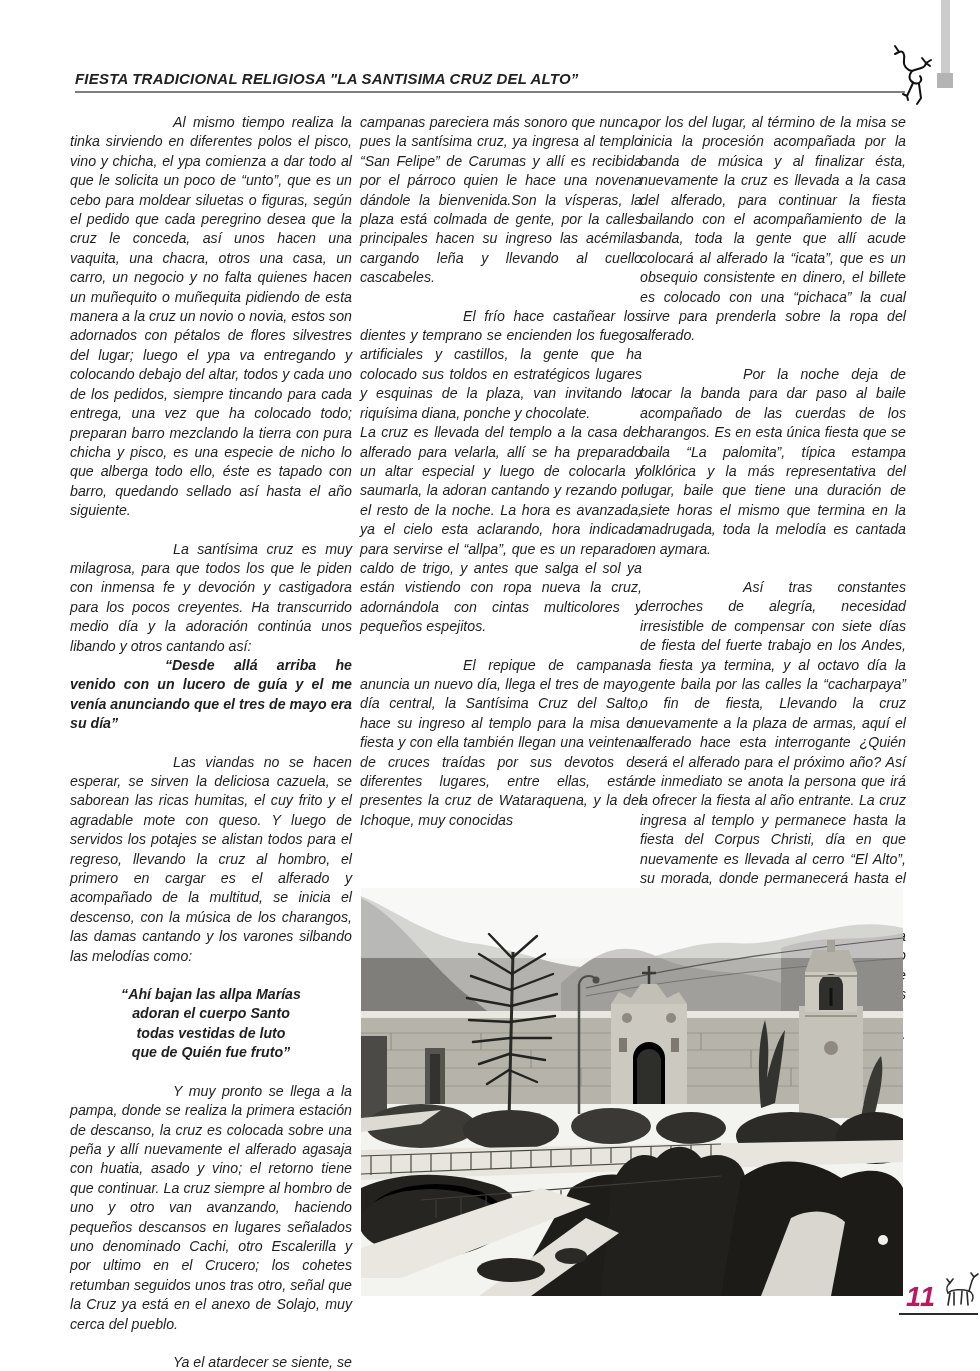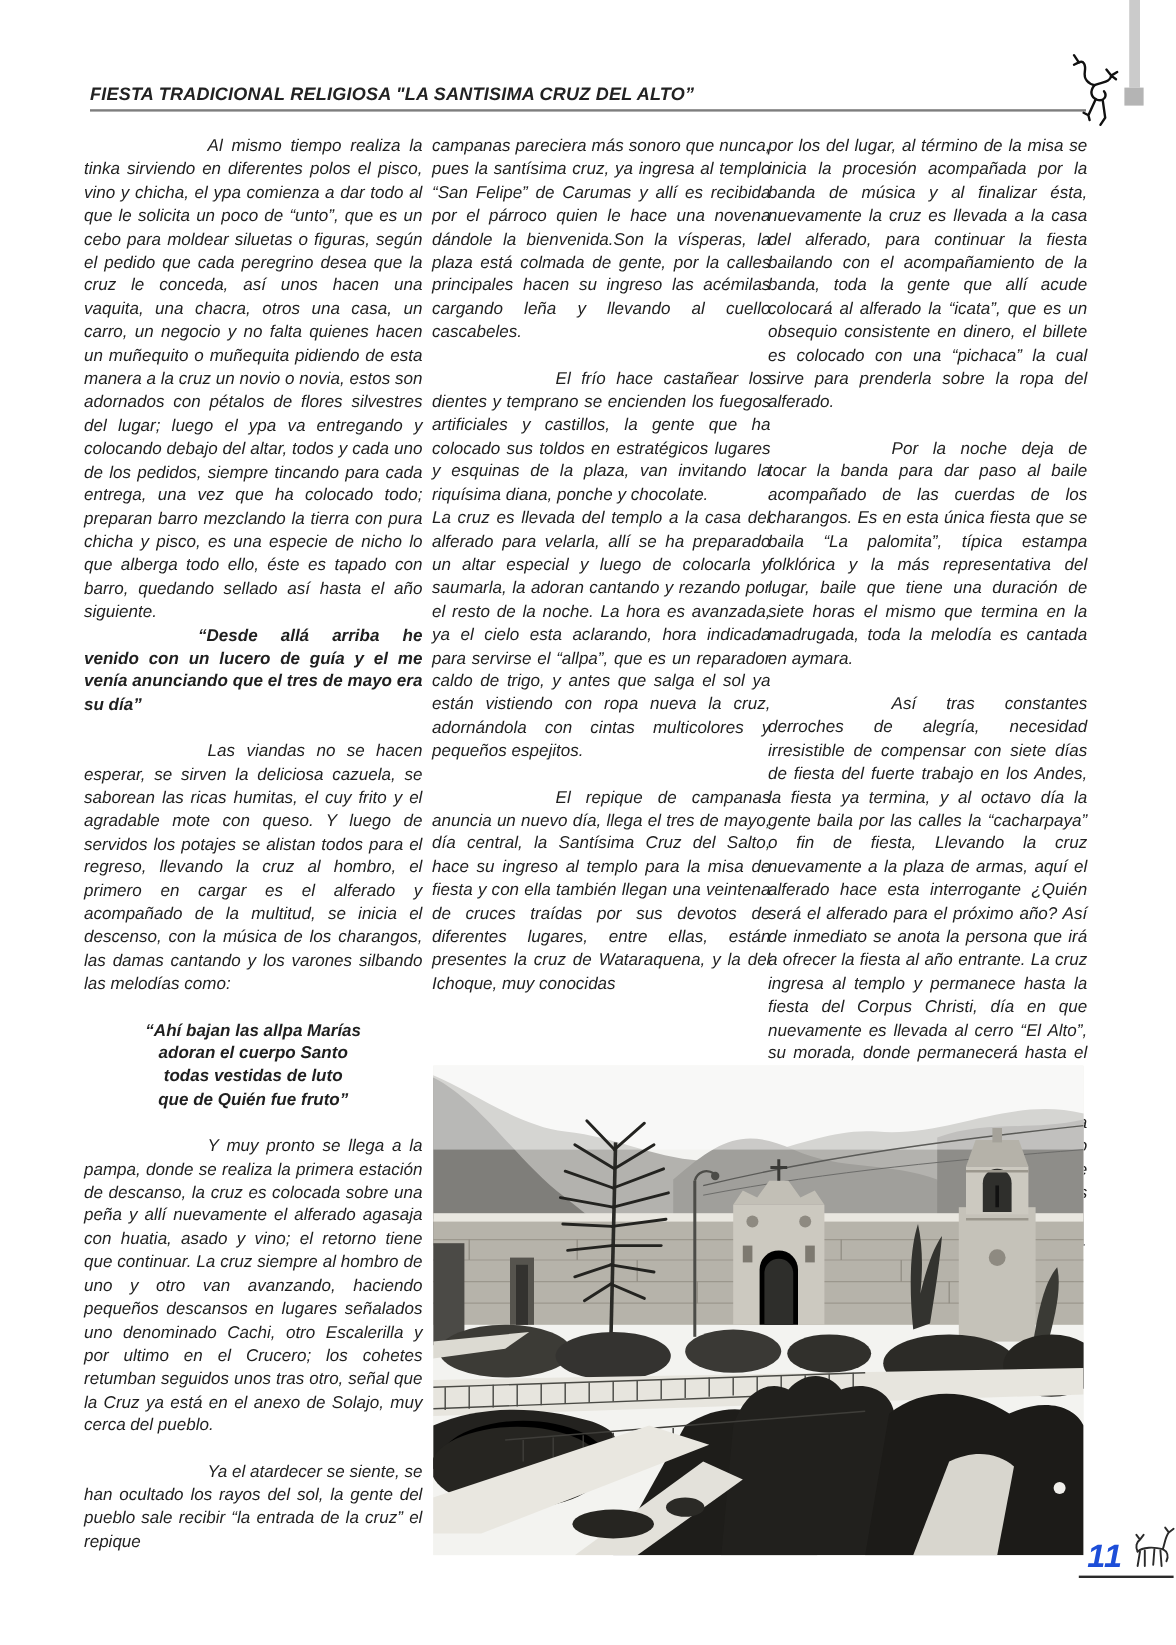--- a/index.html
+++ b/index.html
@@ -57,21 +57,21 @@
     position:absolute;left:361px;top:888px;width:542px;height:408px;
     background:#f4f4f1;
   }
   #plaza-photo svg{display:block;width:100%;height:100%;}
   
   #footer-rule{
     position:absolute;left:899px;top:1313px;width:79px;height:2px;background:#2a2a2a;
   }
   #page-number{
     position:absolute;left:906px;top:1282px;
-    font-size:27px;font-weight:bold;font-style:italic;color:#1d4ed8;
+    font-size:27px;font-weight:bold;font-style:italic;color:#be185d;
     letter-spacing:1px;
   }
   #llama-icon{left:942px;top:1271px;}
 </style>
 </head>
 <body>
 
 <div id="page">
 
   <div id="page-title">FIESTA TRADICIONAL RELIGIOSA "LA SANTISIMA CRUZ DEL ALTO”</div>
@@ -85,20 +85,21 @@
       <path d="M19 33 C15 38 16 43 21 45 C27 47 30 42 27 38"></path>
       <path d="M20 45 L14 58 M14 58 L10 56 M14 58 L15 62"></path>
       <path d="M26 46 L28 60 L24 66"></path>
     </g>
   </svg>
   <div id="margin-bar"></div>
   <div id="margin-bar-square"></div>
 
   <div id="col1" class="col">
     <p class="ind">Al mismo tiempo realiza la tinka sirviendo en diferentes polos el pisco, vino y chicha, el ypa comienza a dar todo al que le solicita un poco de “unto”, que es un cebo para moldear siluetas o figuras, según el pedido que cada peregrino desea que la cruz le conceda, así unos hacen una vaquita, una chacra, otros una casa, un carro, un negocio y no falta quienes hacen un muñequito o muñequita pidiendo de esta manera a la cruz un novio o novia, estos son adornados con pétalos de flores silvestres del lugar; luego el ypa va entregando y colocando debajo del altar, todos y cada uno de los pedidos, siempre tincando para cada entrega, una vez que ha colocado todo; preparan barro mezclando la tierra con pura chicha y pisco, es una especie de nicho lo que alberga todo ello, éste es tapado con barro, quedando sellado así hasta el año siguiente.</p>
+    <p class="ind sp">La santísima cruz es muy milagrosa, para que todos los que le piden con inmensa fe y devoción y castigadora para los pocos creyentes. Ha transcurrido medio día y la adoración continúa unos libando y otros cantando así:</p>
     <p class="pull-quote">“Desde allá arriba he venido con un lucero de guía y el me venía anunciando que el tres de mayo era su día”</p>
     <p class="ind sp">Las viandas no se hacen esperar, se sirven la deliciosa cazuela, se saborean las ricas humitas, el cuy frito y el agradable mote con queso. Y luego de servidos los potajes se alistan todos para el regreso, llevando la cruz al hombro, el primero en cargar es el alferado y acompañado de la multitud, se inicia el descenso, con la música de los charangos, las damas cantando y los varones silbando las melodías como:</p>
     <div class="verse">
       <div>“Ahí bajan las allpa Marías</div>
       <div>adoran el cuerpo Santo</div>
       <div>todas vestidas de luto</div>
       <div>que de Quién fue fruto”</div>
     </div>
     <p class="ind sp">Y muy pronto se llega a la pampa, donde se realiza la primera estación de descanso, la cruz es colocada sobre una peña y allí nuevamente el alferado agasaja con huatia, asado y vino; el retorno tiene que continuar. La cruz siempre al hombro de uno y otro van avanzando, haciendo pequeños descansos en lugares señalados uno denominado Cachi, otro Escalerilla y por ultimo en el Crucero; los cohetes retumban seguidos unos tras otro, señal que la Cruz ya está en el anexo de Solajo, muy cerca del pueblo.</p>
     <p class="ind sp">Ya el atardecer se siente, se han ocultado los rayos del sol, la gente del pueblo sale recibir “la entrada de la cruz” el repique</p>

